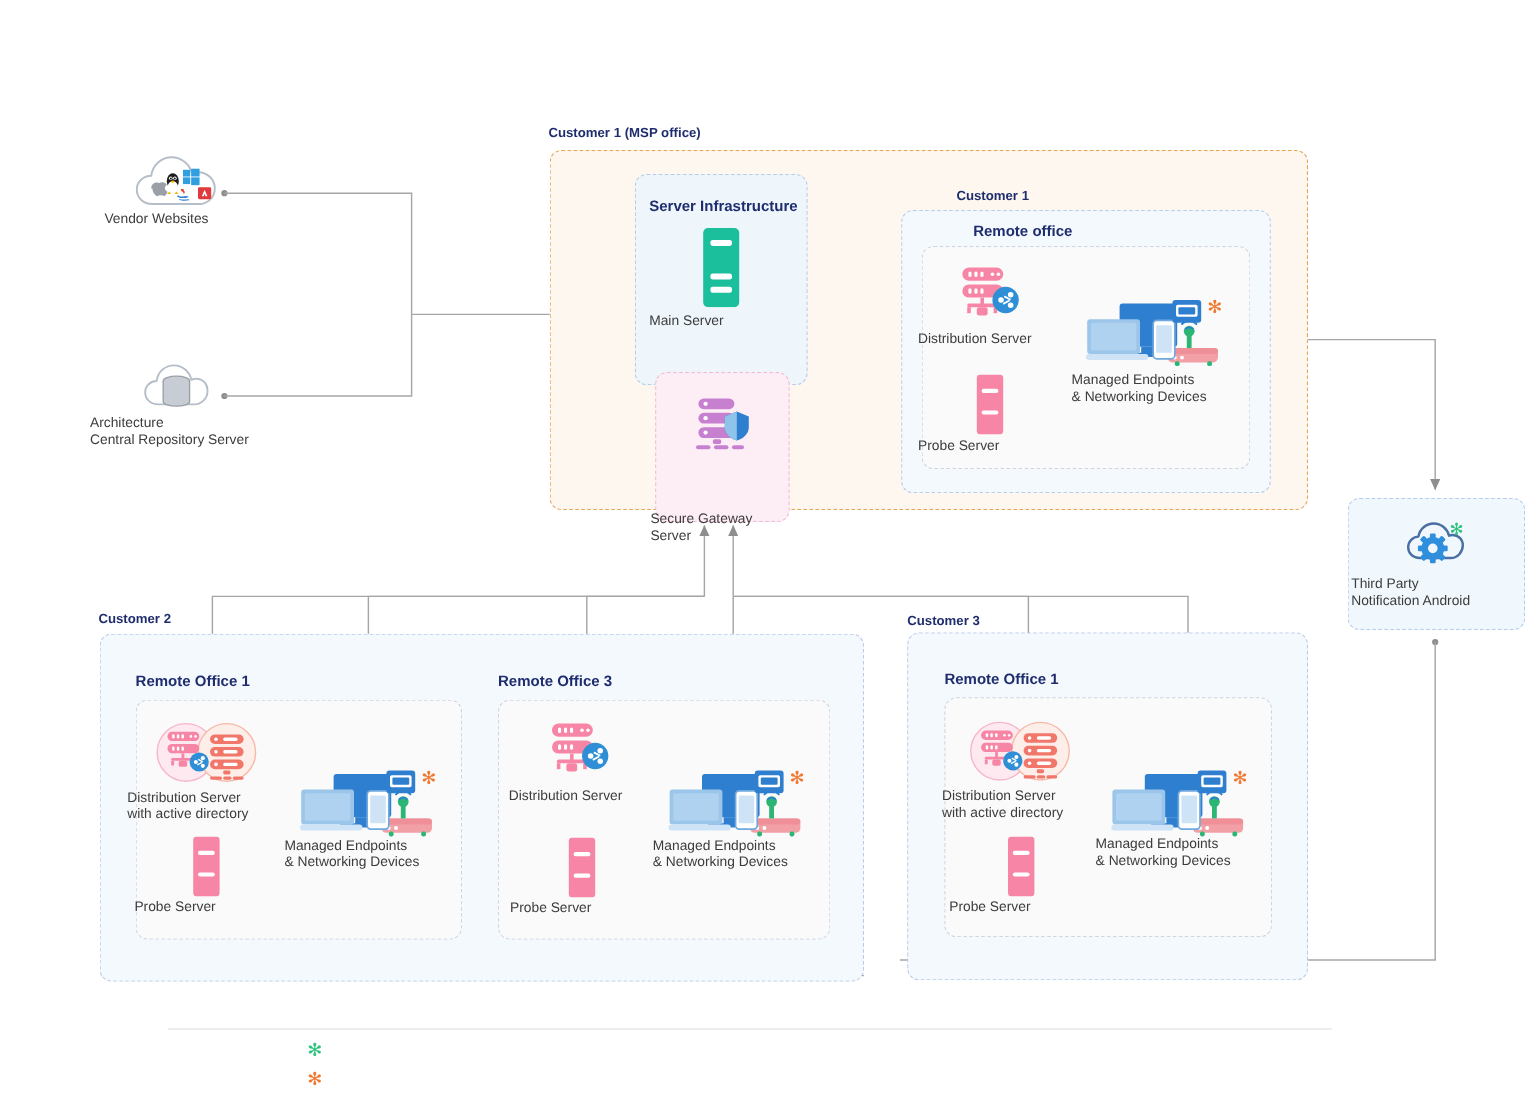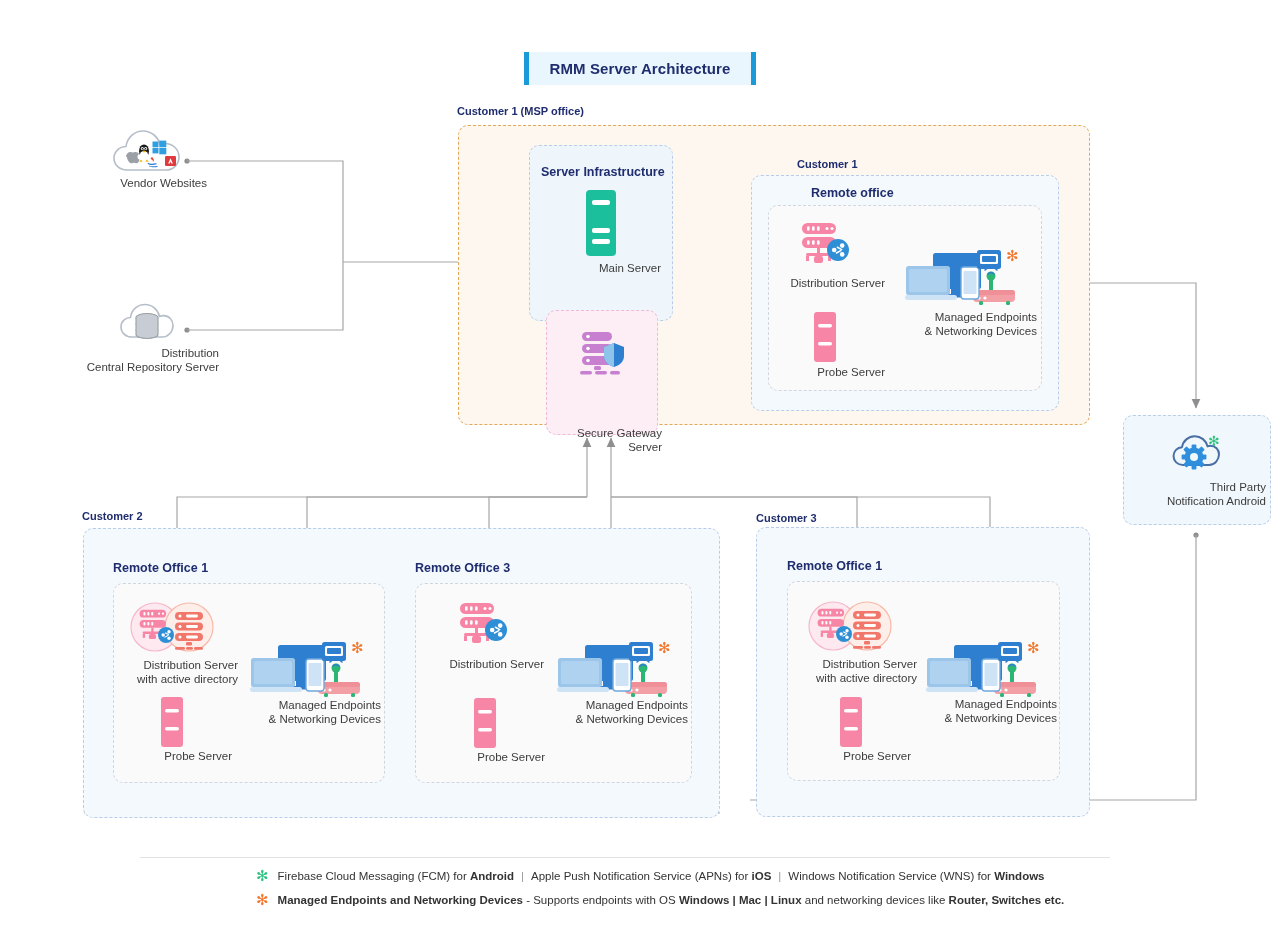--- a/index.html
+++ b/index.html
@@ -34,45 +34,40 @@
   .srvinfra-box{border:1.5px dashed #b9cde8;background:#eef6fc;}
   .gateway-box{border:1.5px dashed #f0b9d5;background:#fdeef6;}
   .notif-box{border:1.5px dashed #b9cde8;background:#f1f8fd;border-radius:10px;}
 
   .box-title{
     position:absolute;font-size:12.5px;font-weight:bold;color:#1f2d6e;white-space:nowrap;
   }
 
   
   .nodelbl{
-    position:absolute;font-size:11.5px;color:#3c3c3c;text-align:right;
+    position:absolute;font-size:11.5px;color:#3c3c3c;text-align:left;
     line-height:13.5px;white-space:nowrap;
   }
 
   
   svg.wires{position:absolute;left:0;top:0;width:1280px;height:927px;pointer-events:none;}
 
   
   #legend-rule{left:140px;top:857px;width:970px;height:1px;background:#e2e2e2;}
   .legend-row{position:absolute;display:flex;align-items:center;font-size:11.5px;color:#333;white-space:nowrap;}
   .legend-ast{font-size:15px;font-weight:bold;margin-right:9px;line-height:1;}
   .sep{color:#9a9a9a;padding:0 7px;}
 
   .icon-wrap{position:absolute;}
 </style>
 </head>
 <body>
 
 <div id="stage">
 
-  <div class="abs" id="title-banner">
-    <span class="bar l"></span>
-    <span class="bar r"></span>
-    <span class="txt">RMM Server Architecture</span>
-  </div>
 
   <svg class="wires" viewBox="0 0 1280 927">
     <defs>
       <marker id="ah" markerWidth="9" markerHeight="9" refX="7.5" refY="4.2" orient="auto">
         <path d="M0,0.6 L8,4.2 L0,7.8 z" fill="#8e8e8e"></path>
       </marker>
       <marker id="ahb" markerWidth="9" markerHeight="9" refX="7.5" refY="4.2" orient="auto">
         <path d="M0,0.6 L8,4.2 L0,7.8 z" fill="#8e8e8e"></path>
       </marker>
       <marker id="ahs" markerWidth="9" markerHeight="9" refX="1" refY="4.2" orient="auto">
@@ -299,21 +294,21 @@
       <path d="M12,40 C5.5,40 1,35.5 1,30 C1,24.5 5.5,20.5 10.5,20.5 C11.4,13 17.5,7.5 25,7.5 C32,7.5 38,12.5 39.5,19.5 C40.7,18.9 42,18.6 43.5,18.6 C49,18.6 53,23 53,28.6 C53,35 48,40 42,40 z" fill="#ffffff" stroke="#b6bec9" stroke-width="1.6" stroke-linejoin="round"></path>
       <g fill="#c8ccd4" stroke="#9aa0a6" stroke-width="1.1">
         <ellipse cx="27" cy="20.5" rx="11" ry="4"></ellipse>
         <path d="M16,20.5 v6 a11,4 0 0 0 22,0 v-6"></path>
         <path d="M16,26.5 v6 a11,4 0 0 0 22,0 v-6"></path>
         <path d="M16,32.5 v5 a11,4 0 0 0 22,0 v-5"></path>
       </g>
     </svg>
   </div>
   <div class="nodelbl abs" style="left:75px;top:347px;width:144px;">
-    <div>Distribution</div>
+    <div>Architecture</div>
     <div>Central Repository Server</div>
   </div>
 
   <div class="notif-box abs" style="left:1123px;top:415px;width:146px;height:108px;"></div>
   <div class="icon-wrap" style="left:1172px;top:432px;width:52px;height:42px;">
     <svg width="52" height="42" viewBox="0 0 52 42">
       <path d="M11,33 C5.5,33 1.5,29 1.5,24 C1.5,19.2 5.3,15.4 10,15.2 C11,9 16.3,4.2 22.8,4.2 C29,4.2 34.2,8.6 35.5,14.4 C36.4,14 37.4,13.8 38.5,13.8 C43.3,13.8 47,17.6 47,22.3 C47,27.5 43,33 37,33 z" fill="none" stroke="#4a6fa5" stroke-width="2" stroke-linejoin="round"></path>
       <g fill="#2f8fdd">
         <circle cx="22" cy="25" r="9.5"></circle>
         <g>
@@ -606,20 +601,18 @@
     </svg>
   </div>
   <div class="nodelbl abs" style="left:913px;top:698px;width:144px;">
     <div>Managed Endpoints</div>
     <div>&amp; Networking Devices</div>
   </div>
 
   <div class="abs" id="legend-rule"></div>
   <div class="legend-row" style="left:256px;top:868px;">
     <span class="legend-ast" style="color:#2ec27e;">✻</span>
-    <span id="legend1-parts"><span>Firebase Cloud Messaging (FCM) for </span><span style="font-weight: bold;">Android</span><span class="sep">|</span><span>Apple Push Notification Service (APNs) for </span><span style="font-weight: bold;">iOS</span><span class="sep">|</span><span>Windows Notification Service (WNS) for </span><span style="font-weight: bold;">Windows</span></span>
   </div>
   <div class="legend-row" style="left:256px;top:892px;">
     <span class="legend-ast" style="color:#f2762e;">✻</span>
-    <span id="legend2-parts"><span style="font-weight: bold;">Managed Endpoints and Networking Devices</span><span> - Supports endpoints with OS </span><span style="font-weight: bold;"> Windows | Mac | Linux</span><span> and networking devices like </span><span style="font-weight: bold;">Router, Switches etc.</span></span>
   </div>
 
 </div>
 
 </body></html>

